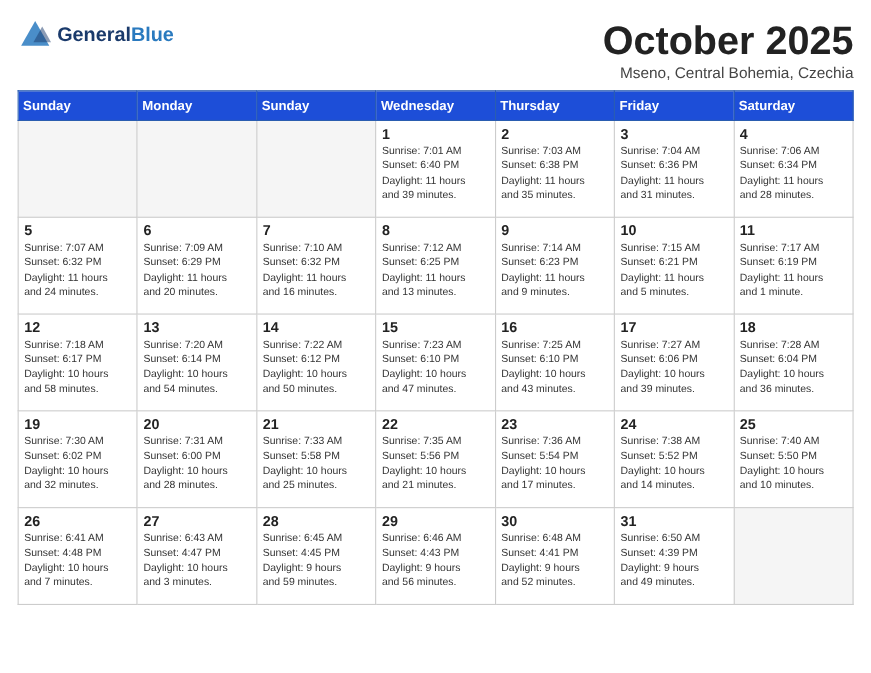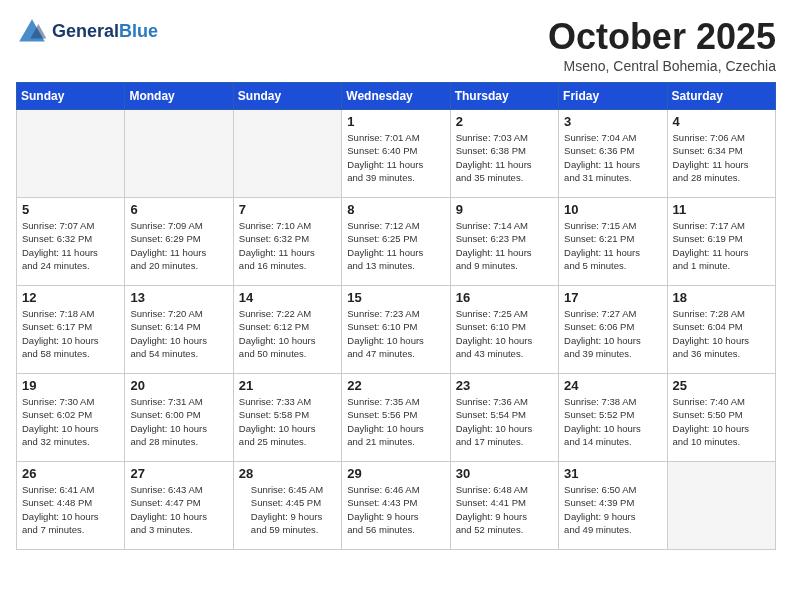--- a/index.html
+++ b/index.html
@@ -311,21 +311,21 @@
         </td>
         <td>
           <span class="day-num">27</span>
           <div class="cell-info" style="white-space: pre-line;">Sunrise: 6:43 AM
 Sunset: 4:47 PM
 Daylight: 10 hours
 and 3 minutes.</div>
         </td>
         <td>
           <span class="day-num">28</span>
-          <div class="cell-info" style="white-space: pre-line; margin-left: 12px;">Sunrise: 6:45 AM
+          <div class="cell-info" style="white-space: pre-line;">Sunrise: 6:45 AM
 Sunset: 4:45 PM
 Daylight: 9 hours
 and 59 minutes.</div>
         </td>
         <td>
           <span class="day-num">29</span>
           <div class="cell-info" style="white-space: pre-line;">Sunrise: 6:46 AM
 Sunset: 4:43 PM
 Daylight: 9 hours
 and 56 minutes.</div>

